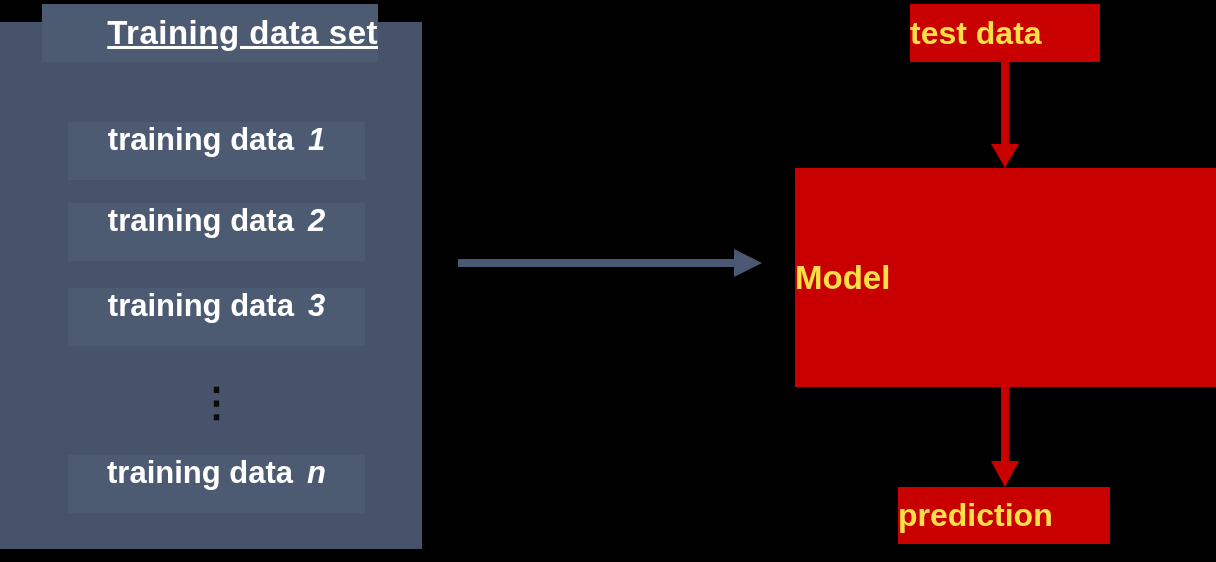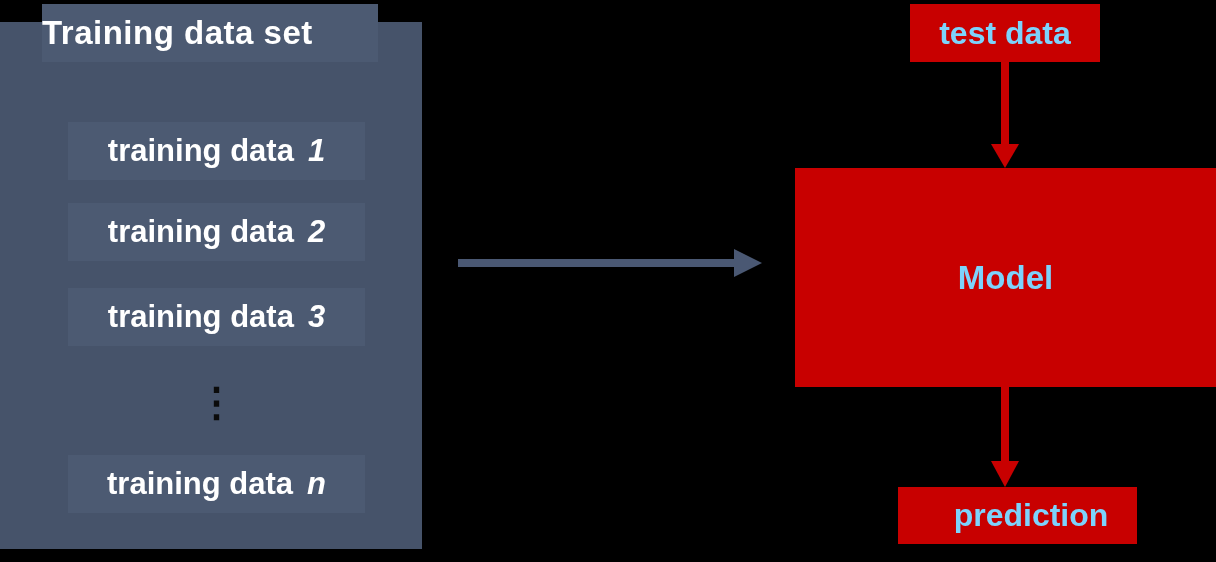--- a/index.html
+++ b/index.html
@@ -20,31 +20,32 @@
   
   .panel {
     left: 0; top: 22px;
     width: 422px; height: 527px;
     background: #46536A;
   }
   .title-box {
     left: 42px; top: 4px;
     width: 336px; height: 58px;
     background: #4C5A72;
-    display: flex; align-items: center; justify-content: flex-start;
+    display: flex; align-items: center; justify-content: flex-end;
     color: #FFFFFF;
     font-size: 33px;
     font-weight: 700;
     letter-spacing: 0.5px;
+    text-decoration: underline;
   }
   .row {
     left: 68px;
     width: 297px; height: 58px;
     background: #4C5A72;
-    display: flex; align-items: center; justify-content: center;
+    display: flex; justify-content: center;
     color: #FFFFFF;
     font-size: 31px;
     font-weight: 700;
   }
   .row .idx {
     font-style: italic;
     margin-left: 14px;
   }
   .dots {
     left: 68px; top: 376px;
@@ -66,39 +67,38 @@
     left: 734px; top: 249px;
     width: 0; height: 0;
     border-left: 28px solid #4A5873;
     border-top: 14px solid transparent;
     border-bottom: 14px solid transparent;
   }
 
   
   .red-box {
     background: #C80000;
-    display: flex; align-items: center; justify-content: center;
-    color: #7dd3fc;
+    display: flex; align-items: center; justify-content: flex-start;
+    color: #fde047;
     font-weight: 700;
   }
   .test-data {
     left: 910px; top: 4px;
     width: 190px; height: 58px;
     font-size: 32px;
   }
   .model {
     left: 795px; top: 168px;
     width: 421px; height: 219px;
     font-size: 33px;
   }
   .prediction {
     left: 898px; top: 487px;
     width: 212px; height: 57px;
     font-size: 32px;
-    padding-left: 27px;
   }
   .v-shaft {
     width: 8px;
     background: #C80000;
   }
   .v1-shaft { left: 1001px; top: 62px; height: 82px; }
   .v1-head {
     left: 991px; top: 144px;
     width: 0; height: 0;
     border-top: 24px solid #C80000;

